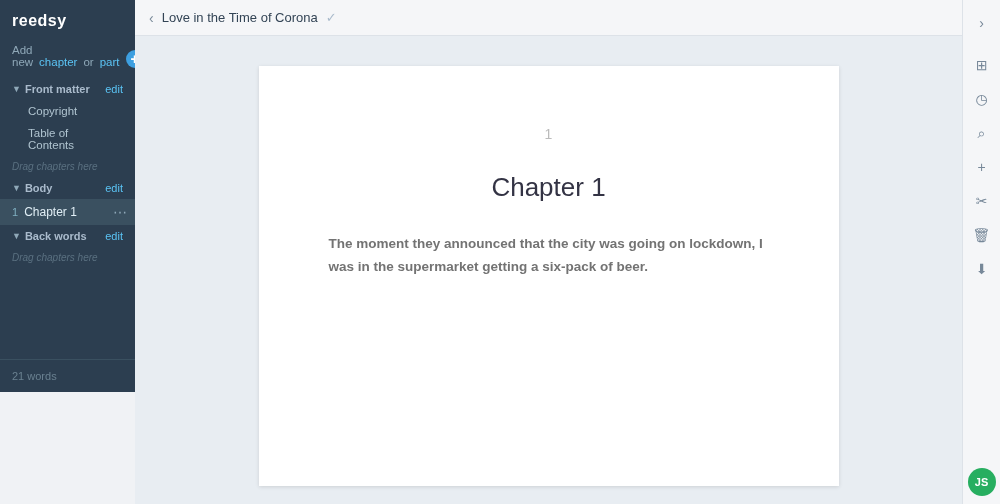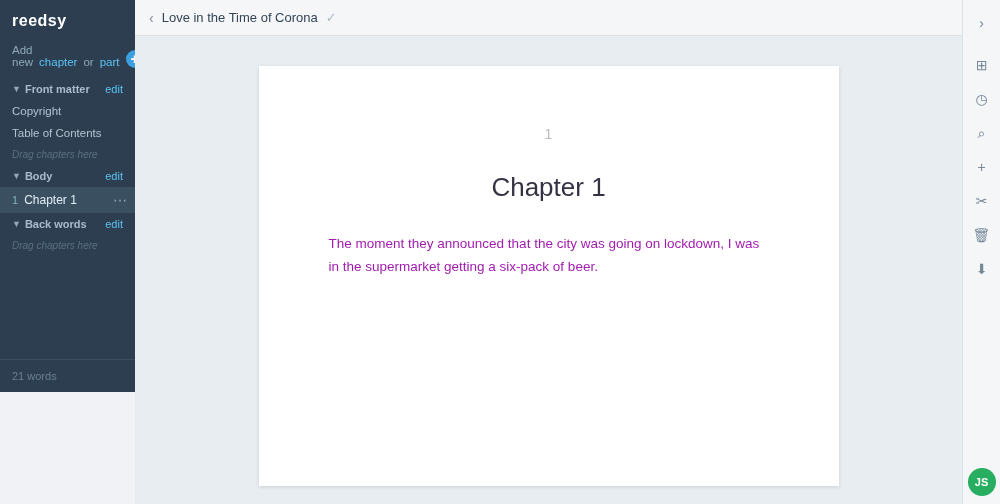--- a/index.html
+++ b/index.html
@@ -73,21 +73,21 @@
       cursor: pointer;
       font-size: 11px;
     }
 
     .chevron {
       font-size: 9px;
       color: #8fa8b8;
     }
 
     .sidebar-item {
-      padding: 5px 12px;
+      padding: 5px 28px;
       color: #b0c4d0;
       font-size: 11.5px;
       cursor: pointer;
     }
 
     .drag-hint {
       padding: 5px 12px;
       color: #5a7080;
       font-size: 10px;
       font-style: italic;
@@ -195,21 +195,22 @@
       text-align: center;
       font-size: 26px;
       font-weight: 400;
       color: #334;
       margin-bottom: 30px;
     }
 
     #chapter-body {
       font-size: 13.5px;
       line-height: 1.7;
-      color: #a21caf;
+      color: #737373;
+      font-weight: bold;
     }
 
     
     #right-toolbar {
       width: 38px;
       min-width: 38px;
       background: #f5f6f8;
       border-left: 1px solid #dde2e8;
       display: flex;
       flex-direction: column;

